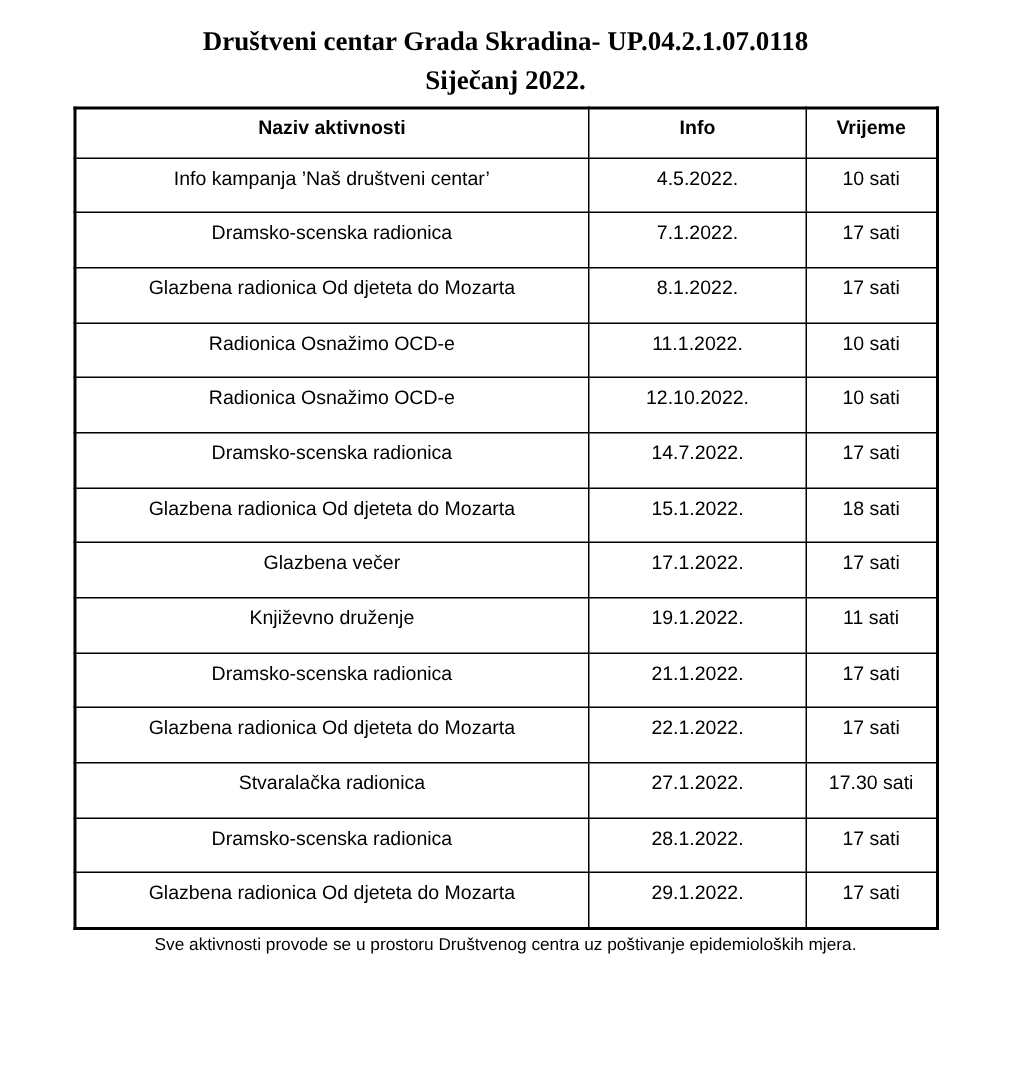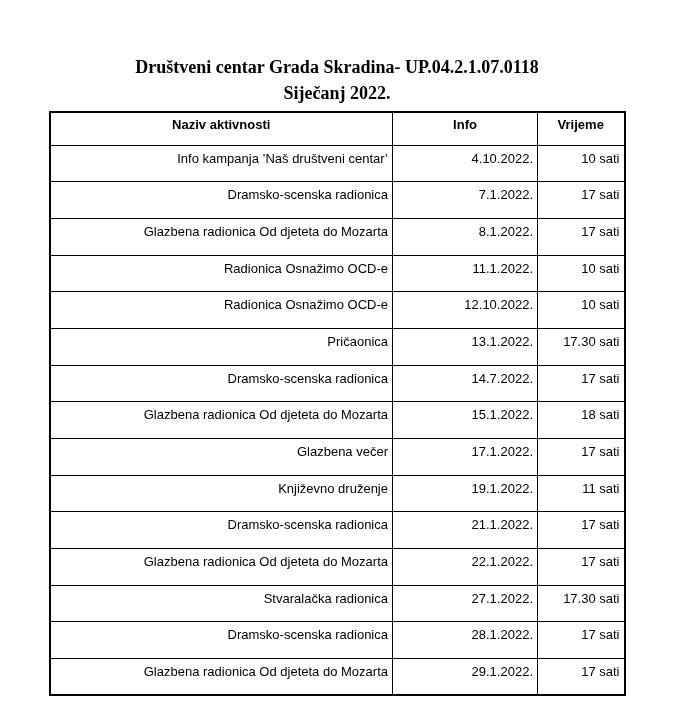--- a/index.html
+++ b/index.html
@@ -9,21 +9,20 @@
     background: #ffffff;
     font-family: "Liberation Sans", sans-serif;
     color: #000000;
     overflow: hidden;
   }
   .page {
     width: 674px;
     height: 512px;
     background: #ffffff;
     padding-top: 14px;
-    margin-top: 40px;
   }
   .doc-title {
     font-family: "Liberation Serif", serif;
     font-weight: bold;
     font-size: 18px;
     line-height: 26px;
     text-align: center;
     color: #000000;
   }
   table.schedule {
@@ -48,21 +47,20 @@
     white-space: nowrap;
   }
   table.schedule th {
     font-weight: bold;
     height: 33px;
     padding-top: 4px;
   }
   table.schedule td {
     font-weight: normal;
     height: 36.7px;
-    text-align: right;
   }
   .footer-note {
     text-align: center;
     font-size: 11.5px;
     line-height: 14px;
     margin-top: 3px;
     color: #000000;
   }
 </style>
 </head>
@@ -85,21 +83,21 @@
       <tr>
         <th>Naziv aktivnosti</th>
         <th>Info</th>
         <th>Vrijeme</th>
       </tr>
     </thead>
     <tbody>
 
     <tr>
           <td>Info kampanja ’Naš društveni centar’</td>
-          <td>4.10.2022.</td>
+          <td>4.5.2022.</td>
           <td>10 sati</td>
         </tr>
         <tr>
           <td>Dramsko-scenska radionica</td>
           <td>7.1.2022.</td>
           <td>17 sati</td>
         </tr>
         <tr>
           <td>Glazbena radionica Od djeteta do Mozarta</td>
           <td>8.1.2022.</td>
@@ -107,25 +105,20 @@
         </tr>
         <tr>
           <td>Radionica Osnažimo OCD-e</td>
           <td>11.1.2022.</td>
           <td>10 sati</td>
         </tr>
         <tr>
           <td>Radionica Osnažimo OCD-e</td>
           <td>12.10.2022.</td>
           <td>10 sati</td>
-        </tr>
-        <tr>
-          <td>Pričaonica</td>
-          <td>13.1.2022.</td>
-          <td>17.30 sati</td>
         </tr>
         <tr>
           <td>Dramsko-scenska radionica</td>
           <td>14.7.2022.</td>
           <td>17 sati</td>
         </tr>
         <tr>
           <td>Glazbena radionica Od djeteta do Mozarta</td>
           <td>15.1.2022.</td>
           <td>18 sati</td>
@@ -161,14 +154,15 @@
           <td>17 sati</td>
         </tr>
         <tr>
           <td>Glazbena radionica Od djeteta do Mozarta</td>
           <td>29.1.2022.</td>
           <td>17 sati</td>
         </tr>
       </tbody>
   </table>
 
+  <div class="footer-note">Sve aktivnosti provode se u prostoru Društvenog centra uz poštivanje epidemioloških mjera.</div>
 
 </div>
 
 </body></html>

